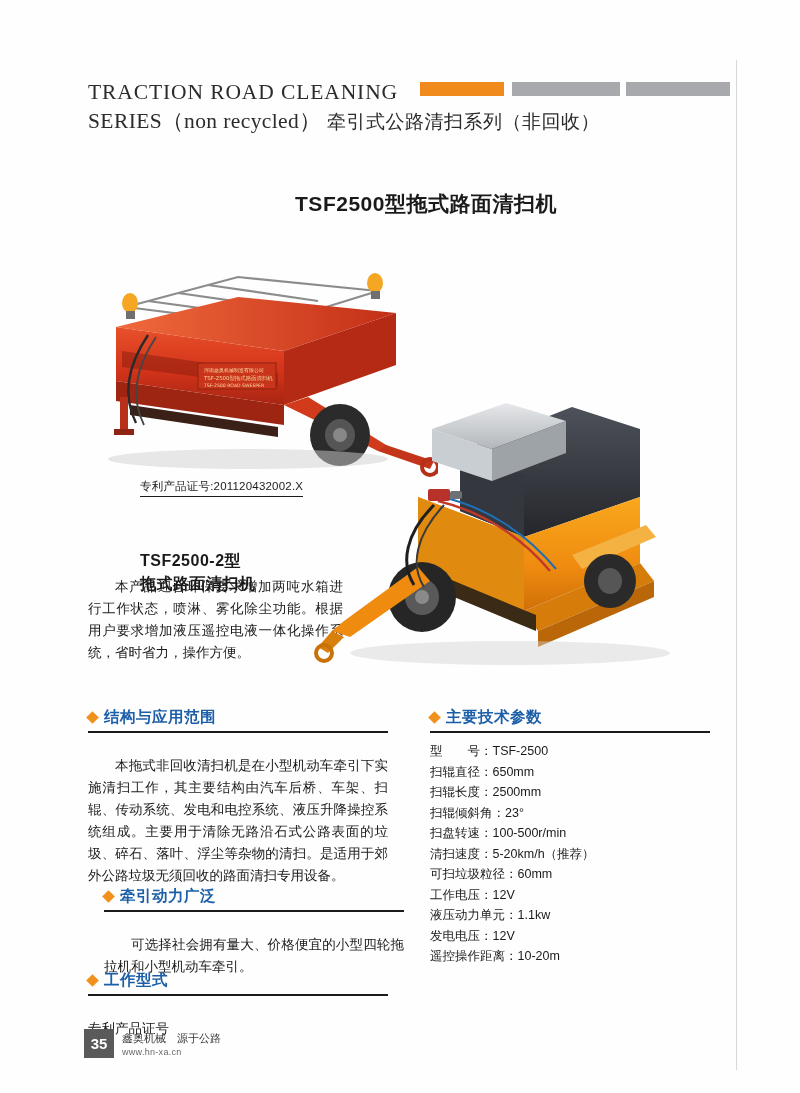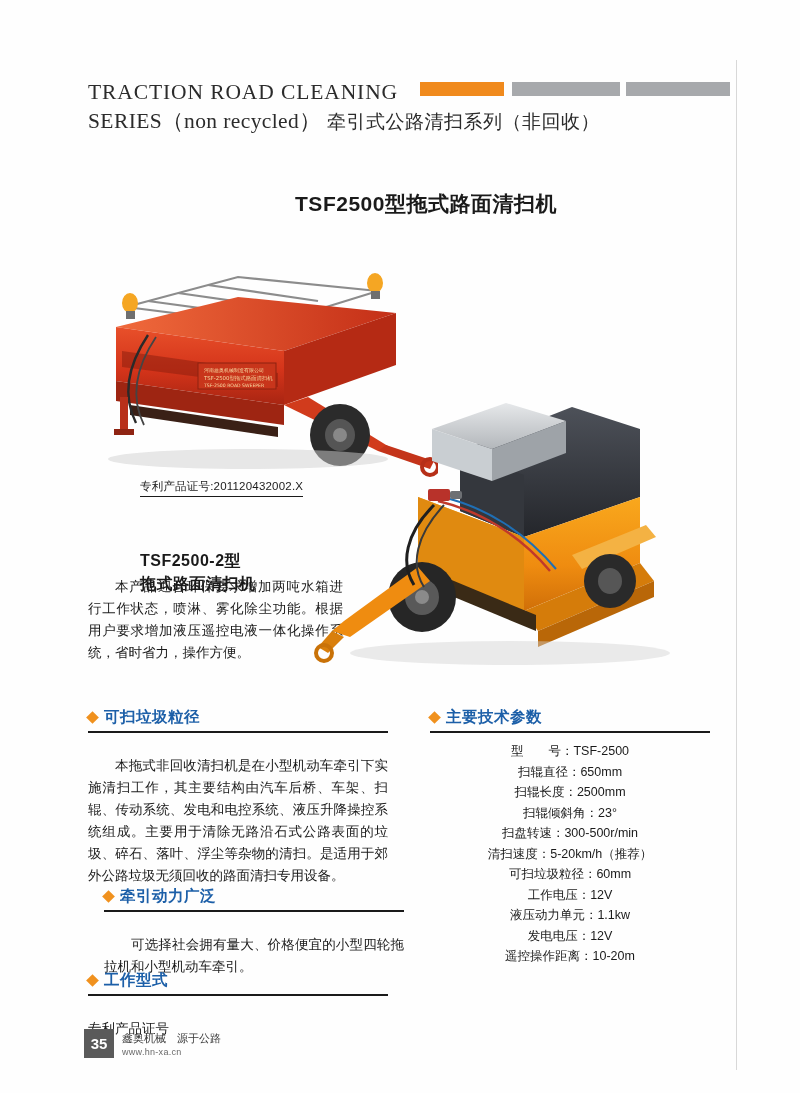--- a/index.html
+++ b/index.html
@@ -168,21 +168,20 @@
   #sec-worktype .sec-rule { width: 300px; }
 
   
   #sec-specs { left: 430px; top: 707px; width: 280px; }
   #sec-specs .sec-rule { width: 280px; }
   .spec-list {
     margin-top: 8px;
     font-size: 12.5px;
     line-height: 20.5px;
     color: #1a1a1a;
-    text-align: center;
   }
   .spec-row { white-space: nowrap; }
 
   
   .footer-num {
     position: absolute;
     left: 84px; top: 1029px;
     width: 30px; height: 29px;
     background: #5a5a5a;
     color: #ffffff;
@@ -361,21 +360,21 @@
       <rect x="118" y="104" width="22" height="12" rx="2" fill="#b8322a"></rect>
       <rect x="140" y="106" width="12" height="8" rx="2" fill="#6d7074"></rect>
 
       <ellipse cx="200" cy="268" rx="160" ry="12" fill="#d2d2d2" opacity="0.45"></ellipse>
     </svg>
   </div>
 
   <div class="sec" id="sec-structure">
     <div class="sec-head">
       <span class="diamond"></span>
-      <span class="sec-title">可扫垃圾粒径</span>
+      <span class="sec-title">结构与应用范围</span>
     </div>
     <div class="sec-rule"></div>
     <div class="sec-body">本拖式非回收清扫机是在小型机动车牵引下实施清扫工作，其主要结构由汽车后桥、车架、扫辊、传动系统、发电和电控系统、液压升降操控系统组成。主要用于清除无路沿石式公路表面的垃圾、碎石、落叶、浮尘等杂物的清扫。是适用于郊外公路垃圾无须回收的路面清扫专用设备。</div>
   </div>
 
   <div class="sec" id="sec-traction">
     <div class="sec-head">
       <span class="diamond"></span>
       <span class="sec-title">牵引动力广泛</span>
     </div>
@@ -396,21 +395,21 @@
     <div class="sec-head">
       <span class="diamond"></span>
       <span class="sec-title">主要技术参数</span>
     </div>
     <div class="sec-rule"></div>
     <div class="spec-list">
       <div class="spec-row">型　　号：TSF-2500</div>
       <div class="spec-row">扫辊直径：650mm</div>
       <div class="spec-row">扫辊长度：2500mm</div>
       <div class="spec-row">扫辊倾斜角：23°</div>
-      <div class="spec-row">扫盘转速：300-500r/min</div>
+      <div class="spec-row">扫盘转速：100-500r/min</div>
       <div class="spec-row">清扫速度：5-20km/h（推荐）</div>
       <div class="spec-row">可扫垃圾粒径：60mm</div>
       <div class="spec-row">工作电压：12V</div>
       <div class="spec-row">液压动力单元：1.1kw</div>
       <div class="spec-row">发电电压：12V</div>
       <div class="spec-row">遥控操作距离：10-20m</div>
     </div>
   </div>
 
   <div class="footer-num">35</div>

